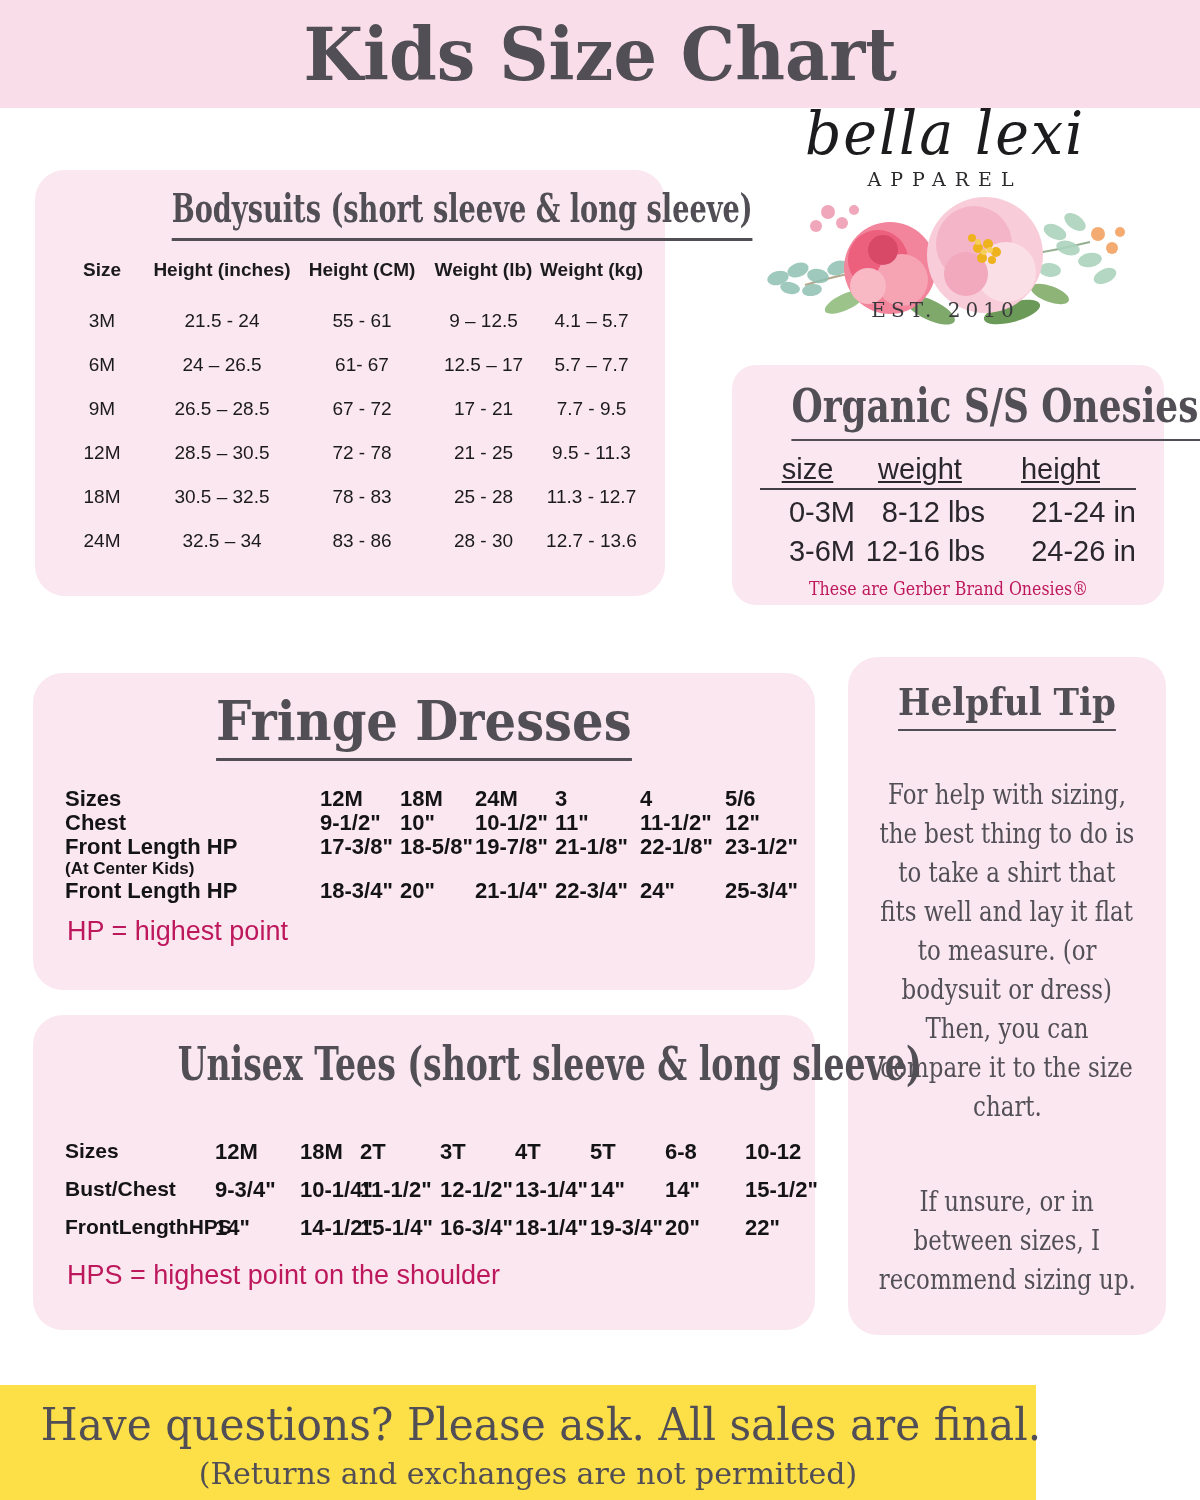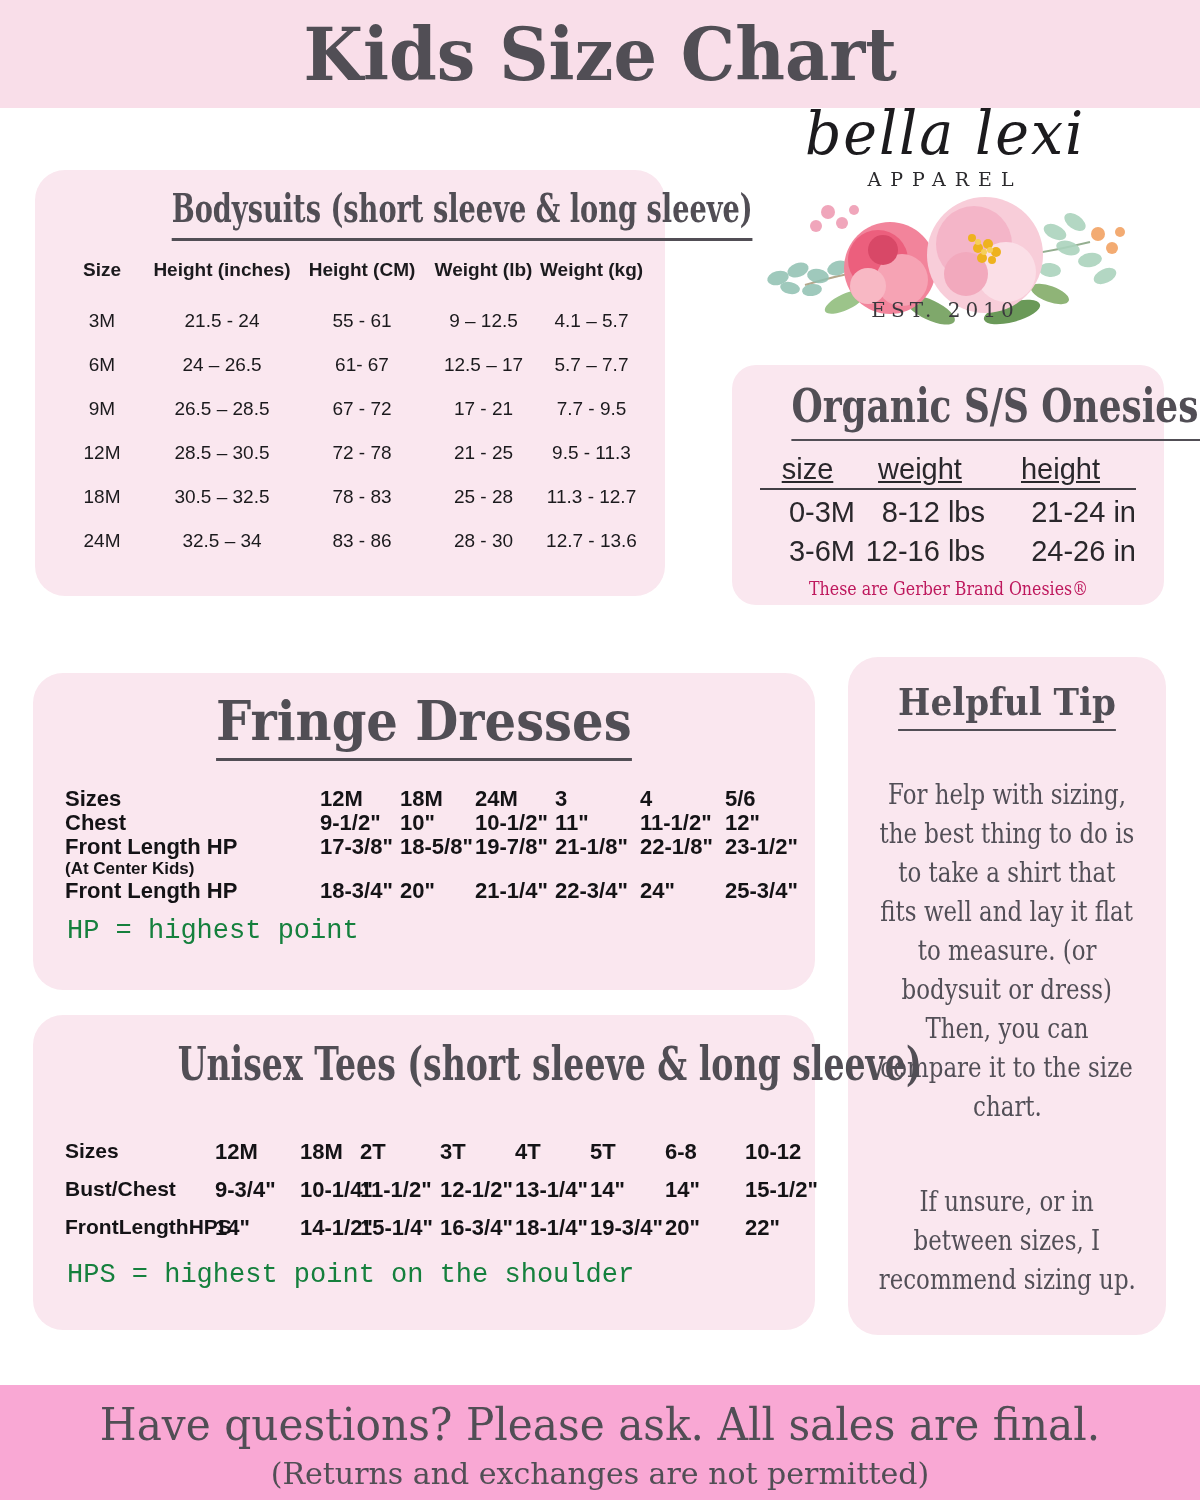--- a/index.html
+++ b/index.html
@@ -49,43 +49,43 @@
                       font-size:18px; color:#be185d; }
   .onesies-footnote .fit { transform:scaleX(.88); }
 
   
   #panel-fringe { left:33px; top:673px; width:782px; height:317px; padding-top:16px; }
   .fringe-title { font-family:"DejaVu Serif", serif; font-weight:700; font-size:54px; color:#514e55;
                   transform:scaleX(.92); border-bottom:3px solid #514e55; padding-bottom:5px; }
   .fringe-grid { margin:26px 0 0 32px; color:#141316; font-weight:700; font-size:22px; }
   .fringe-grid .grid-row { grid-template-columns:255px 80px 75px 80px 85px 85px 1fr; line-height:24px; }
   .fringe-grid .small { font-size:17px; line-height:20px; }
-  .panel-note { margin:13px 0 0 34px; font-family:Liberation Mono, monospace; font-size:27px; color:#15803d; }
+  .panel-note { margin:13px 0 0 34px; font-family:Liberation Sans, sans-serif; font-size:27px; color:#be185d; }
 
   
   #panel-tees { left:33px; top:1015px; width:782px; height:315px; padding-top:22px; }
   .tees-title { font-family:"DejaVu Serif", serif; font-weight:700; font-size:46px; color:#514e55;
                 transform:scaleX(.72); }
   .tees-grid { margin:42px 0 0 32px; color:#141316; font-weight:700; }
   .tees-grid .grid-row { grid-template-columns:150px 85px 60px 80px 75px 75px 75px 80px 1fr; }
   .tees-grid .lbl { font-size:21px; padding:6px 0; }
   .tees-grid .c { font-size:22px; padding:6px 0; }
 
   
   #panel-tip { left:848px; top:657px; width:318px; height:678px; padding-top:22px; }
   .tip-title { font-family:"DejaVu Serif", serif; font-weight:700; font-size:38px; color:#514e55;
                transform:scaleX(.9); border-bottom:2px solid #514e55; padding-bottom:5px; }
   .tip-par { margin-top:44px; text-align:center; }
   .tip-par2 { margin-top:56px; }
   .tip-line { display:block; line-height:39px; font-family:"DejaVu Serif", serif; font-size:27px; color:#524f57; }
   .tip-line .fit { transform:scaleX(.85); }
 
   
-  .footer { position:absolute; left:0; top:1385px; width:1200px; height:115px; background:#f9a8d4;
-            text-align:center; color:#514e55; }
+  .footer { position:absolute; left:0; top:1385px; width:1016px; height:115px; background:#fde047;
+            text-align:center; color:#514e55;padding-left:20px; }
   .footer-line1 { margin-top:14px; font-family:"DejaVu Serif", serif; font-size:44px; }
   .footer-line1 .fit { transform:scaleX(.96); }
   .footer-line2 { margin-top:6px; font-family:"DejaVu Serif", serif; font-size:30px; }
 </style>
 </head>
 <body>
 
 <div class="page">
 
   <div class="top-banner">

